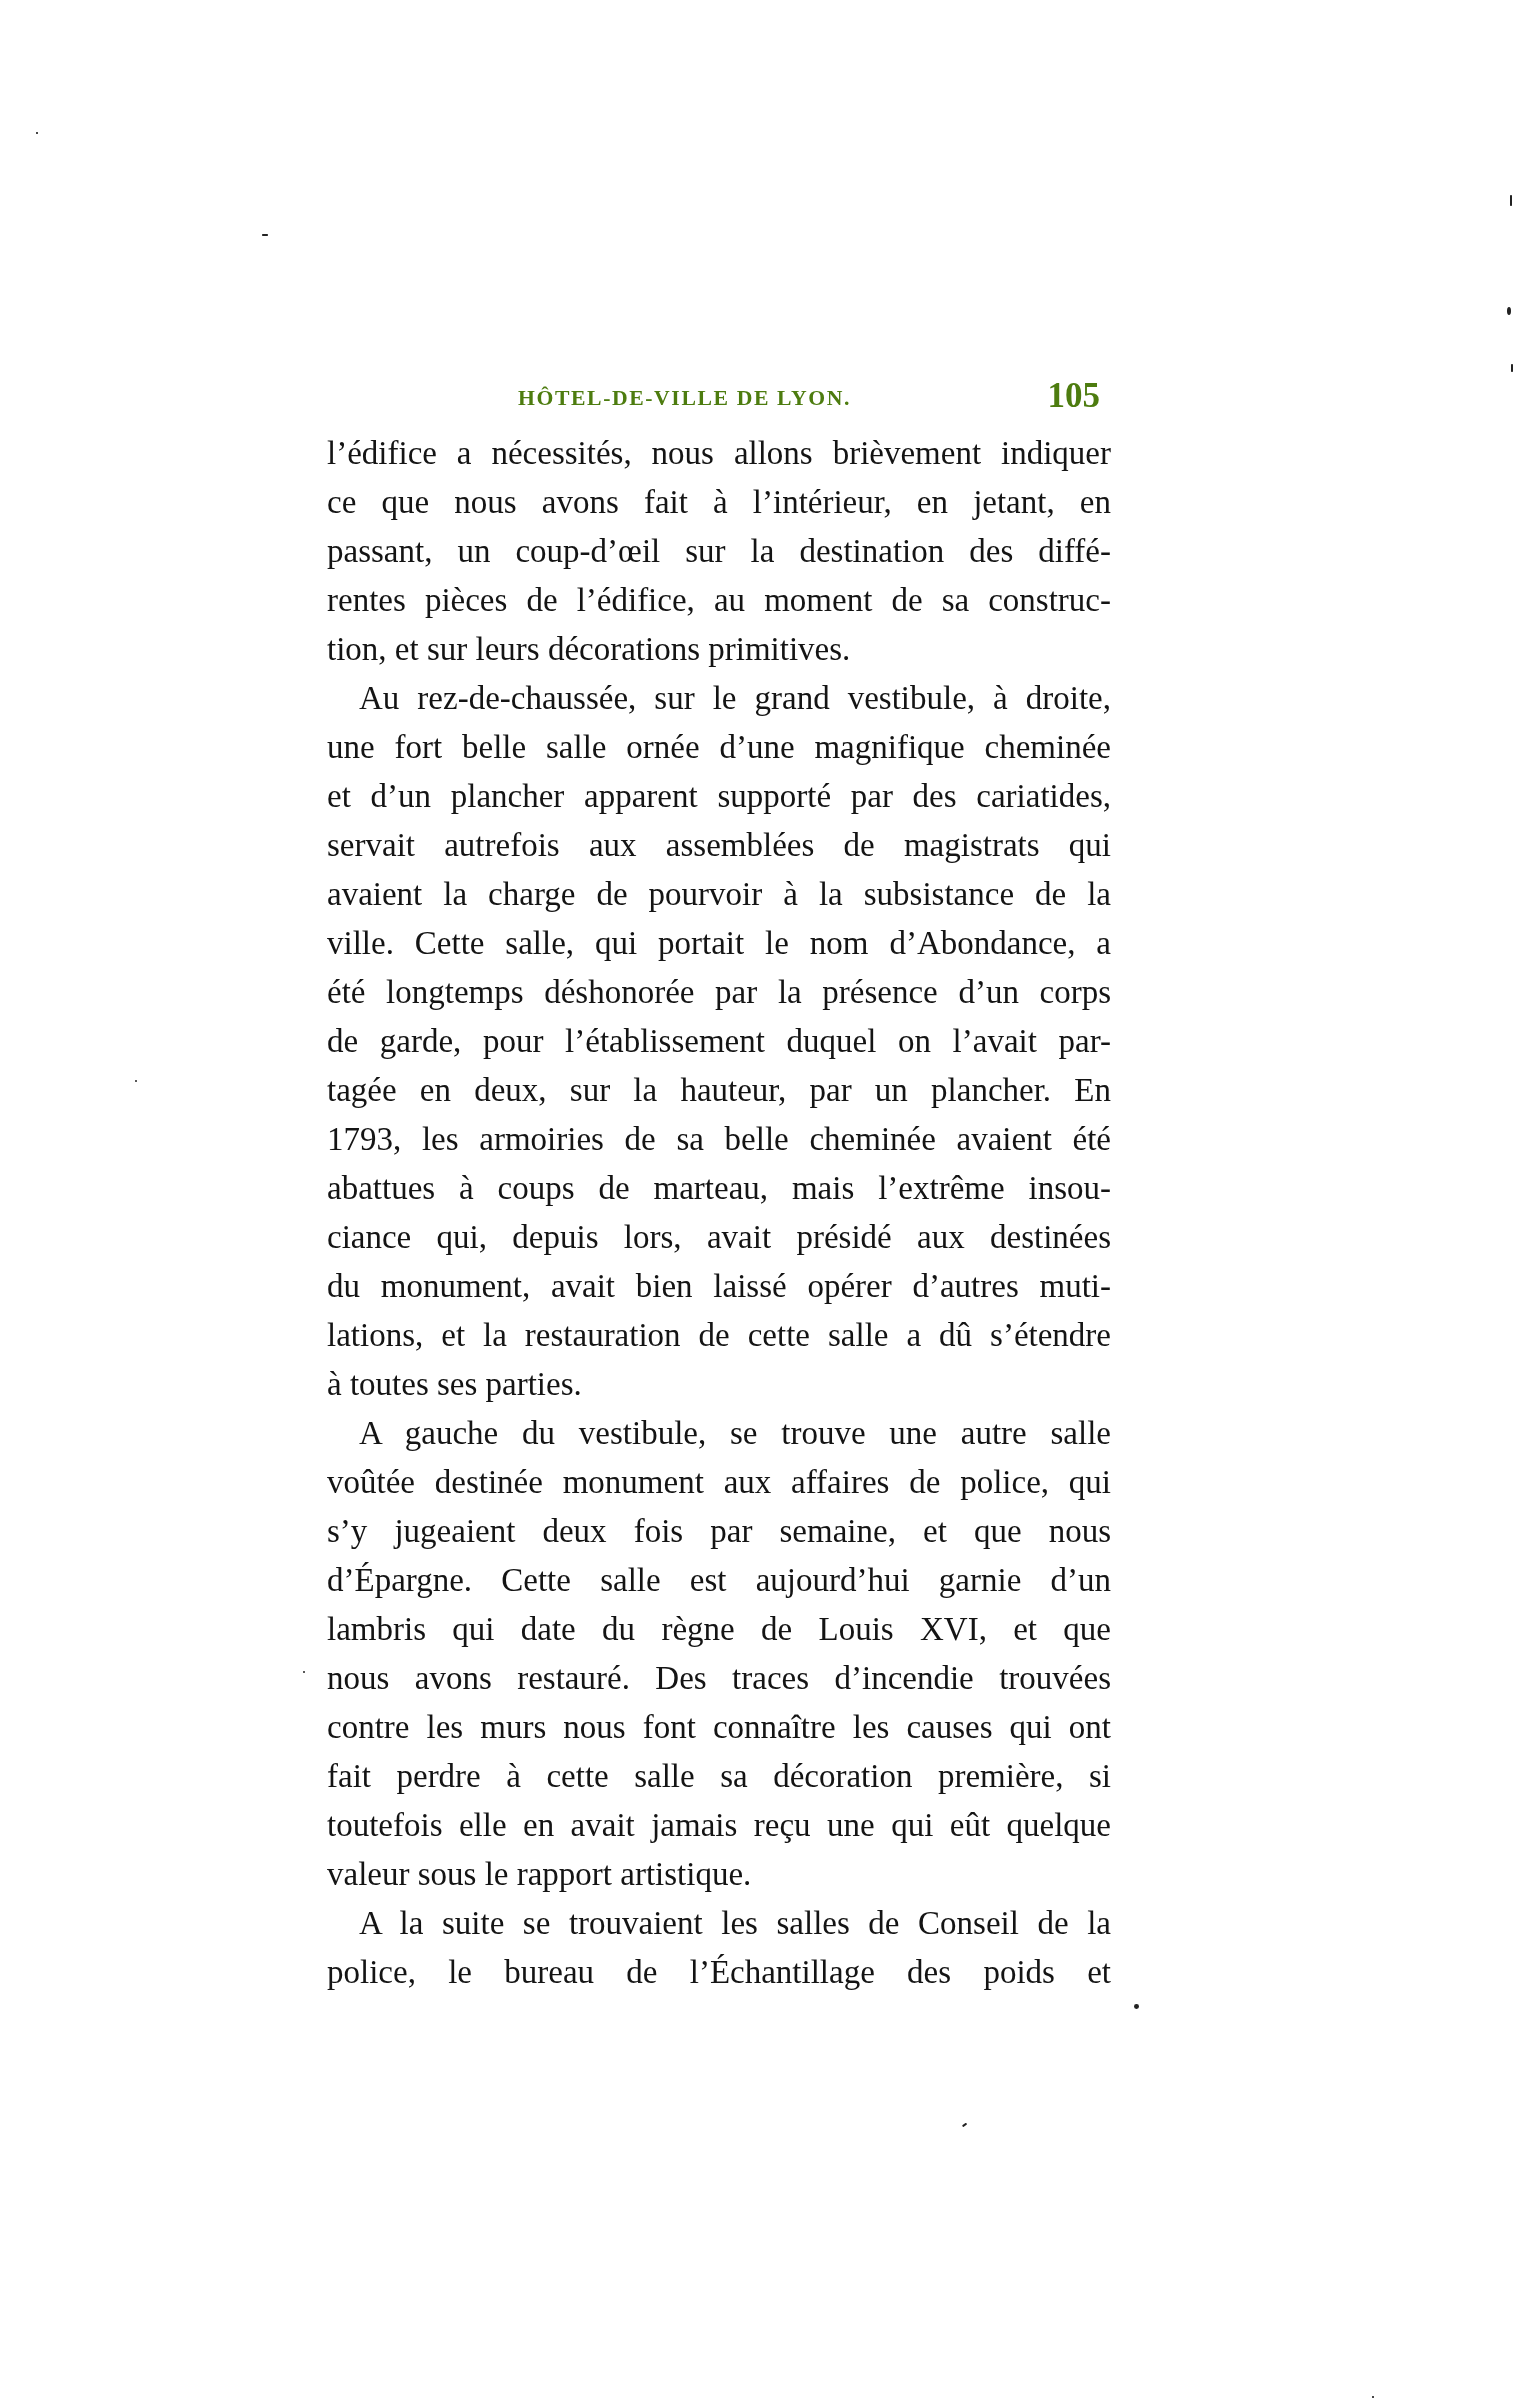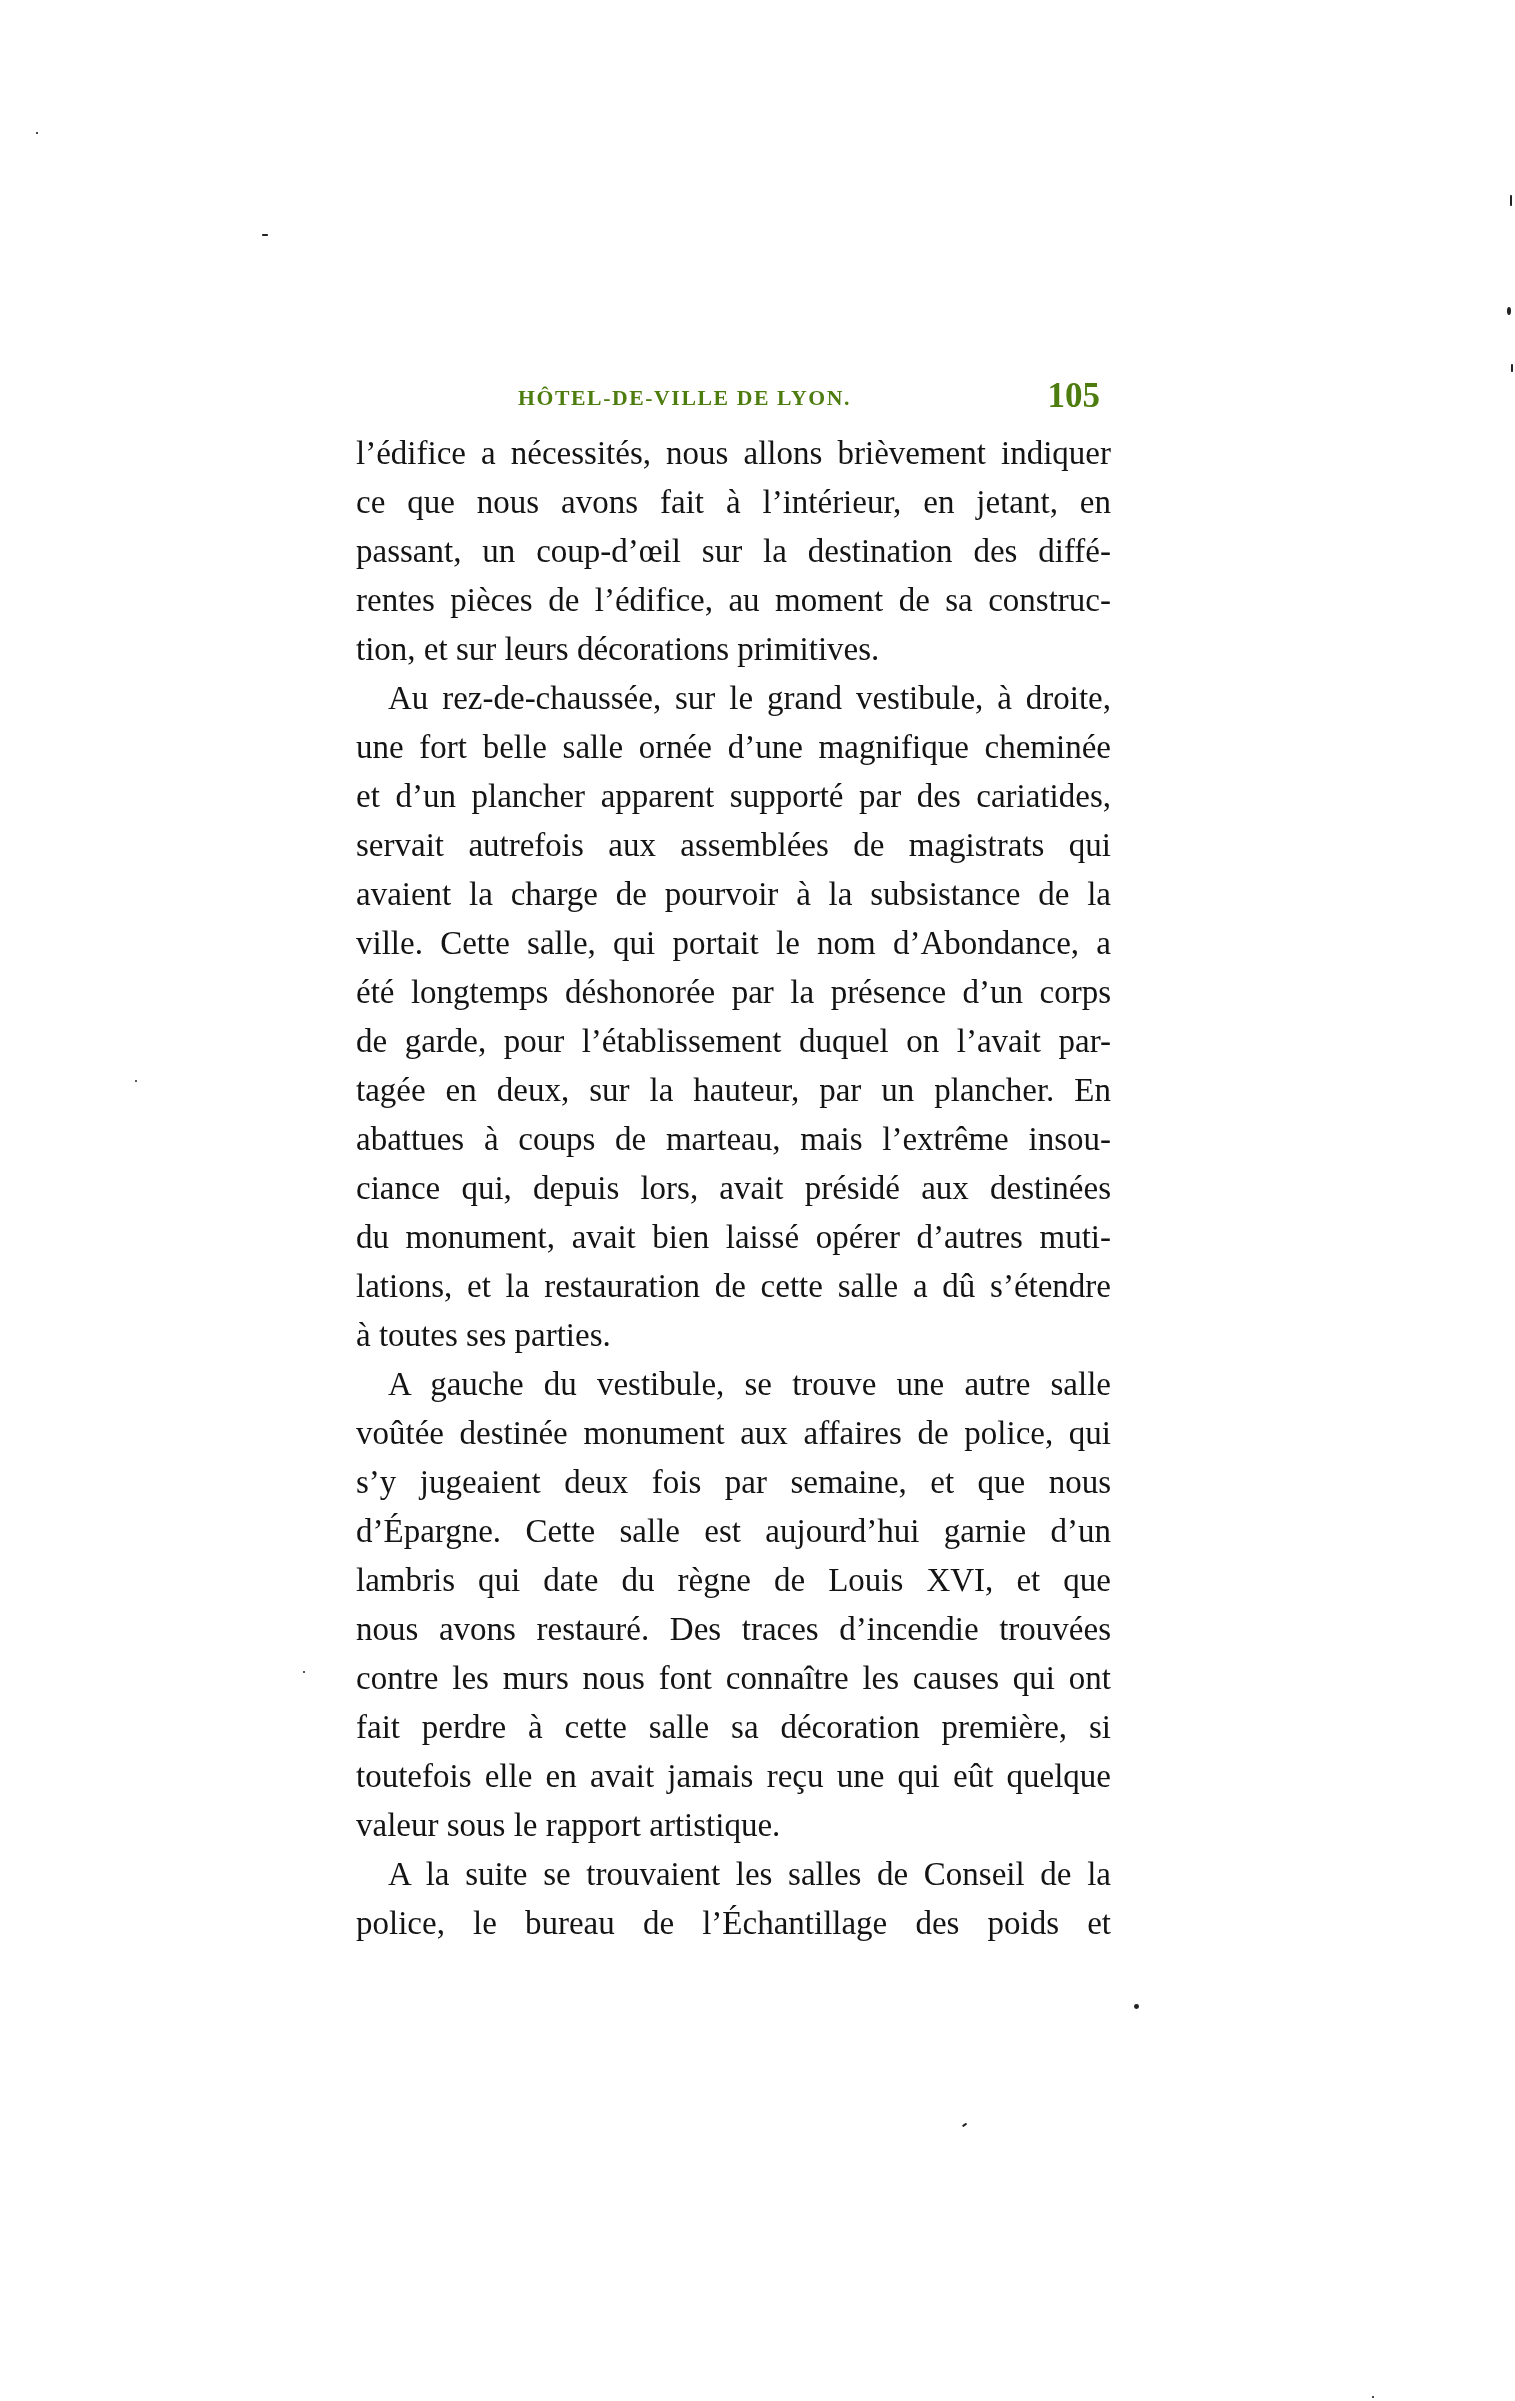--- a/index.html
+++ b/index.html
@@ -19,21 +19,20 @@
   }
   .text-block {
     position: absolute; left: 327px; top: 429px; width: 784px;
     font-family: "Liberation Serif", "DejaVu Serif", serif;
     font-size: 33px; color: #141414;
   }
   .line {
     display: block; height: 49px; line-height: 49px;
     text-align: justify; text-align-last: justify; white-space: nowrap;
     overflow: visible;
-    margin-left: 29px;
   }
   .line.last { text-align-last: left; }
   .line.indent { padding-left: 32px; }
   .speck { position: absolute; background: #222; border-radius: 50%; }
 </style>
 </head>
 <body>
 
 <div class="page">
 
@@ -55,20 +54,21 @@
     <div>
       <span class="line indent">Au rez-de-chaussée, sur le grand vestibule, à droite,</span>
       <span class="line">une fort belle salle ornée d’une magnifique cheminée</span>
       <span class="line">et d’un plancher apparent supporté par des cariatides,</span>
       <span class="line">servait autrefois aux assemblées de magistrats qui</span>
       <span class="line">avaient la charge de pourvoir à la subsistance de la</span>
       <span class="line">ville. Cette salle, qui portait le nom d’Abondance, a</span>
       <span class="line">été longtemps déshonorée par la présence d’un corps</span>
       <span class="line">de garde, pour l’établissement duquel on l’avait par-</span>
       <span class="line">tagée en deux, sur la hauteur, par un plancher. En</span>
+      <span class="line">1793, les armoiries de sa belle cheminée avaient été</span>
       <span class="line">abattues à coups de marteau, mais l’extrême insou-</span>
       <span class="line">ciance qui, depuis lors, avait présidé aux destinées</span>
       <span class="line">du monument, avait bien laissé opérer d’autres muti-</span>
       <span class="line">lations, et la restauration de cette salle a dû s’étendre</span>
       <span class="line last">à toutes ses parties.</span>
     </div>
 
     <div>
       <span class="line indent">A gauche du vestibule, se trouve une autre salle</span>
       <span class="line">voûtée destinée monument aux affaires de police, qui</span>

